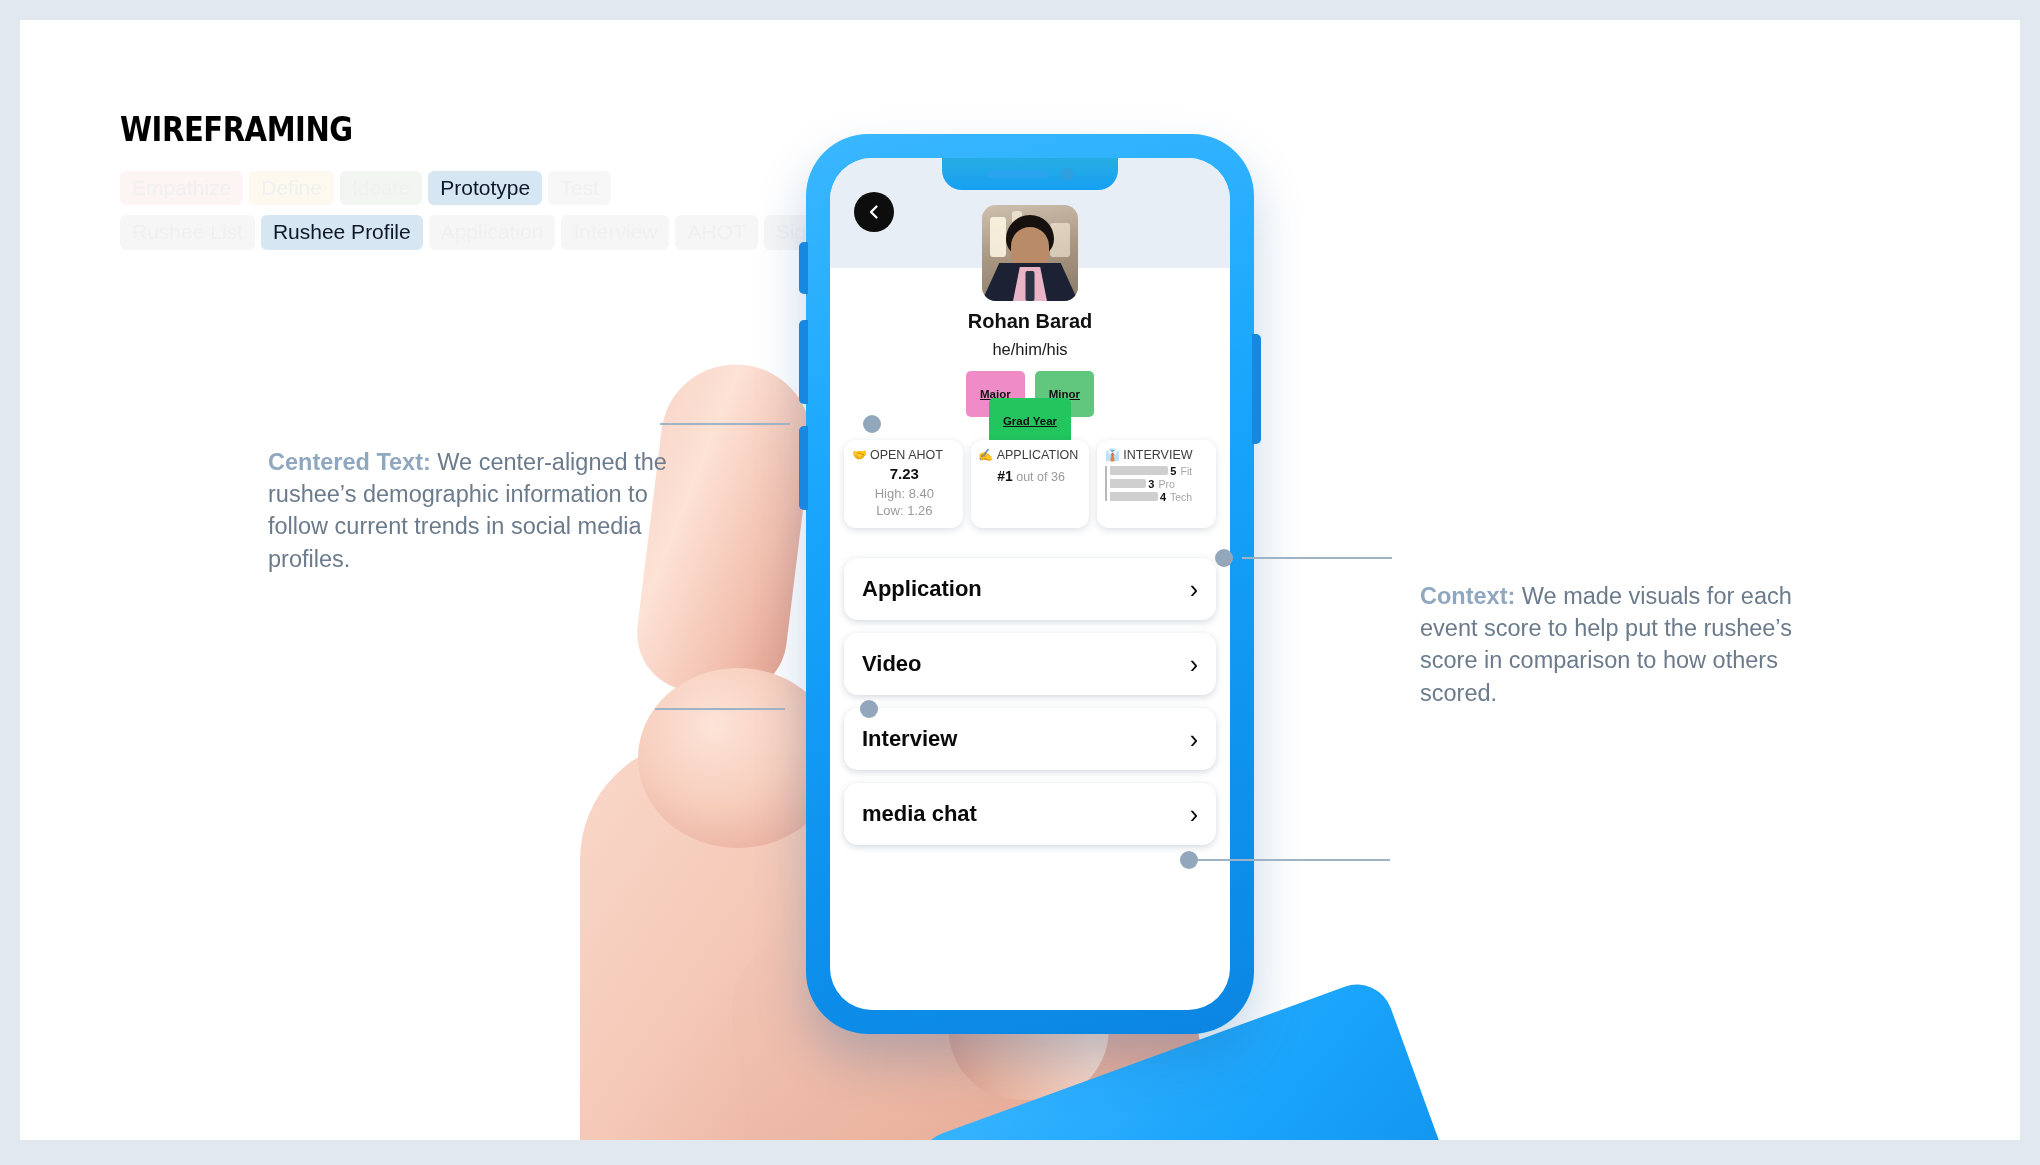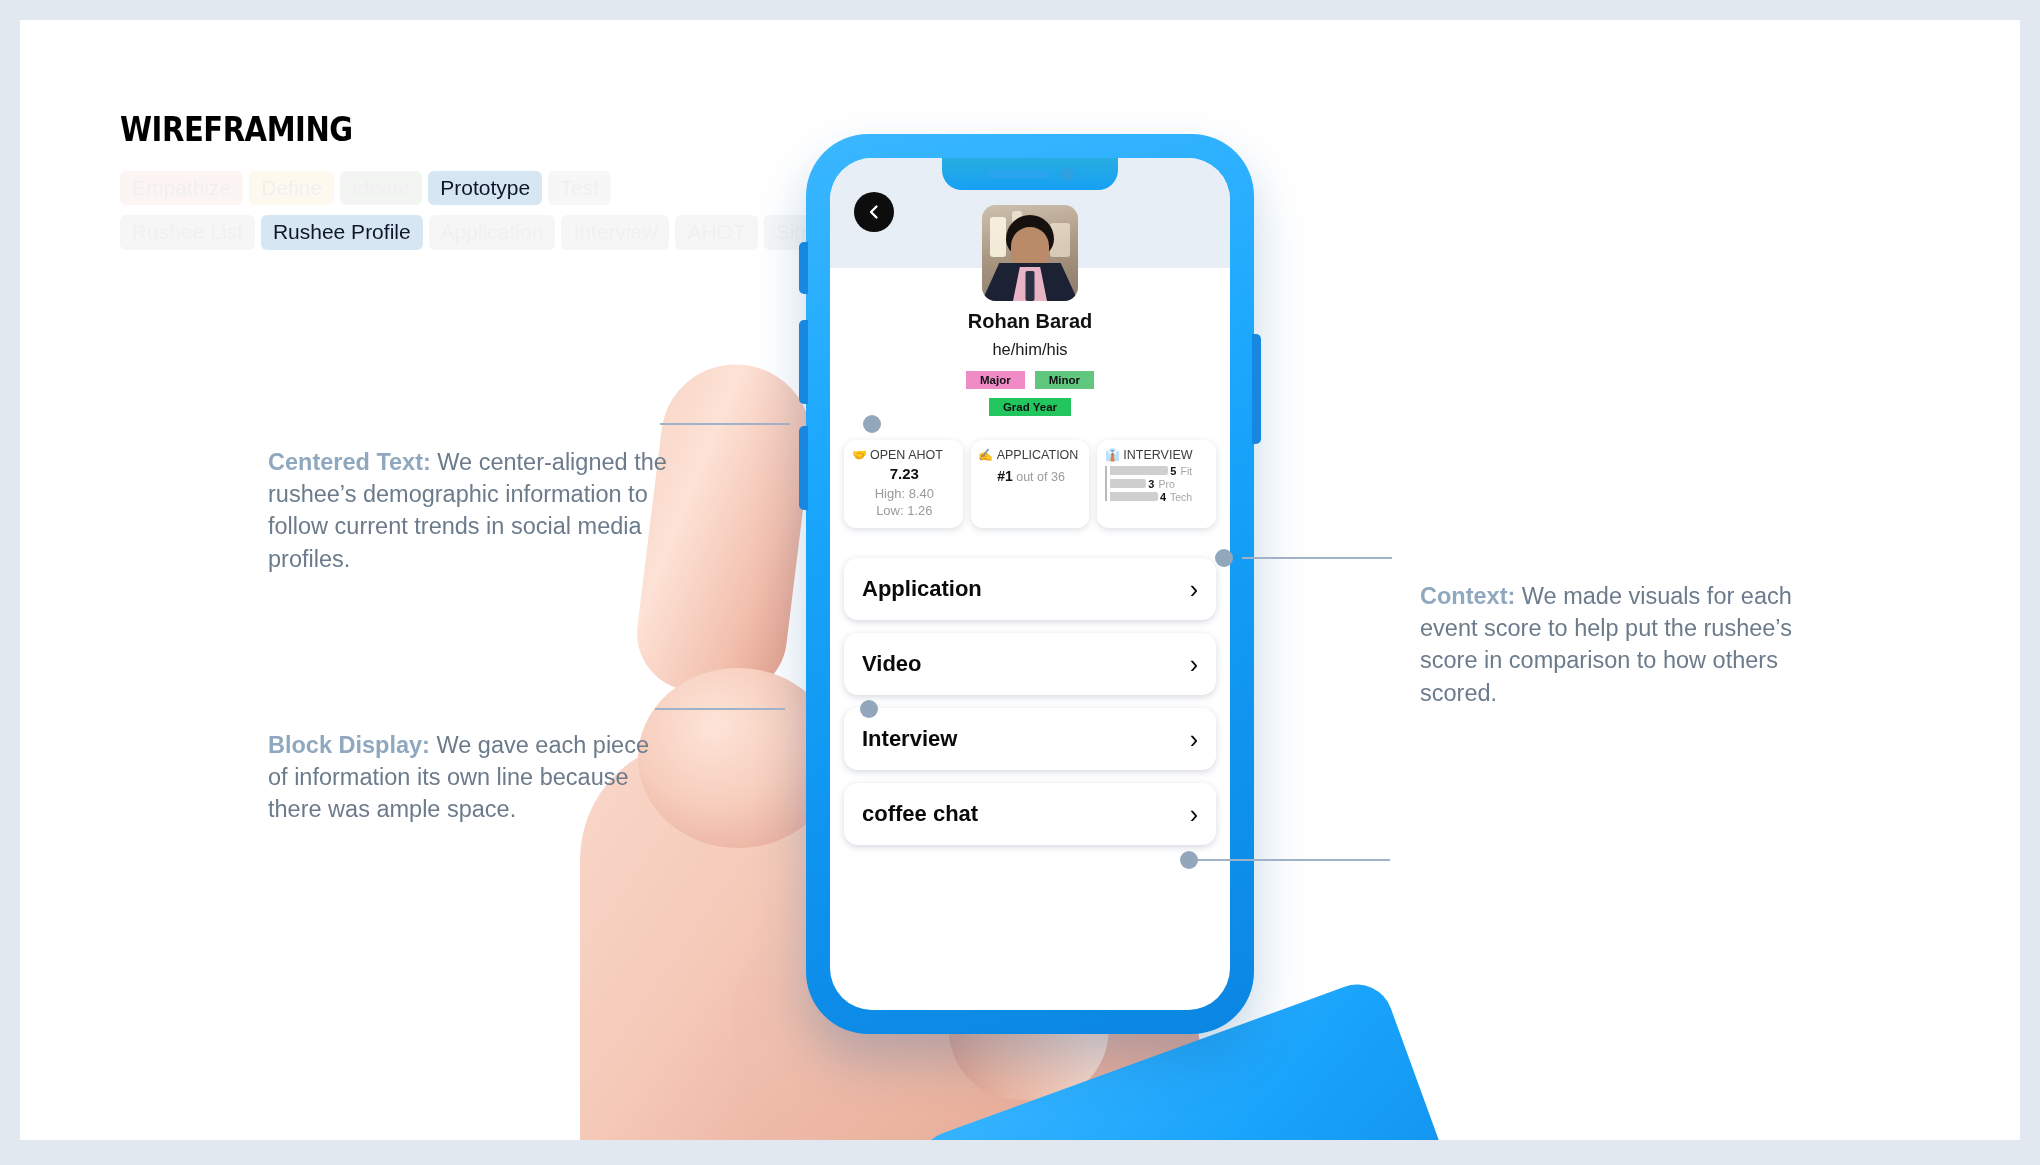--- a/index.html
+++ b/index.html
@@ -192,21 +192,21 @@
     font-size: 16.5px; color: #1a1a1a;
   }
   .tag-row {
     position: absolute; left: 0; right: 0;
     display: flex; justify-content: center; gap: 10px;
   }
   .tag-row.r1 { top: 213px; }
   .tag-row.r2 { top: 240px; }
   .tag {
     font-size: 11.5px; font-weight: bold; color: #111;
-    padding: 3px 14px; border-radius: 0;
+    padding: 17px 14px; border-radius: 5px; text-decoration: underline;
   }
 
   .stats {
     position: absolute; left: 14px; right: 14px; top: 282px;
     display: flex; gap: 8px;
   }
   .stat-card {
     flex: 1; height: 88px;
     background: #ffffff;
     border-radius: 12px;
@@ -385,42 +385,39 @@
           </div>
           <div class="row">
             <span class="row-label">Video</span>
             <span class="chev">›</span>
           </div>
           <div class="row">
             <span class="row-label">Interview</span>
             <span class="chev">›</span>
           </div>
           <div class="row">
-            <span class="row-label">coffee chat</span>
+            <span class="row-label">media chat</span>
             <span class="chev">›</span>
           </div>
         </div>
     </div>
   </div>
 
   <div class="connector" style="left:640px; top:403px; width:130px;"></div>
   <div class="dot" style="left:843px; top:395px;"></div>
 
   <div class="connector" style="left:635px; top:688px; width:130px;"></div>
   <div class="dot" style="left:840px; top:680px;"></div>
 
   <div class="connector" style="left:1222px; top:537px; width:150px;"></div>
   <div class="dot" style="left:1195px; top:529px;"></div>
 
   <div class="connector" style="left:1175px; top:839px; width:195px;"></div>
   <div class="dot" style="left:1160px; top:831px;"></div>
 
   <div class="anno anno-1">
     <p><b>Centered Text:</b><span> We center-aligned the rushee’s demographic information to follow current trends in social media profiles.</span></p>
-  </div>
-  <div class="anno anno-2">
-    <p><b>Block Display:</b><span> We gave each piece of information its own line because there was ample space.</span></p>
   </div>
   <div class="anno anno-3">
     <p><b>Context:</b><span> We made visuals for each event score to help put the rushee’s score in comparison to how others scored.</span></p>
   </div>
 
 </div>
 
 </body></html>

